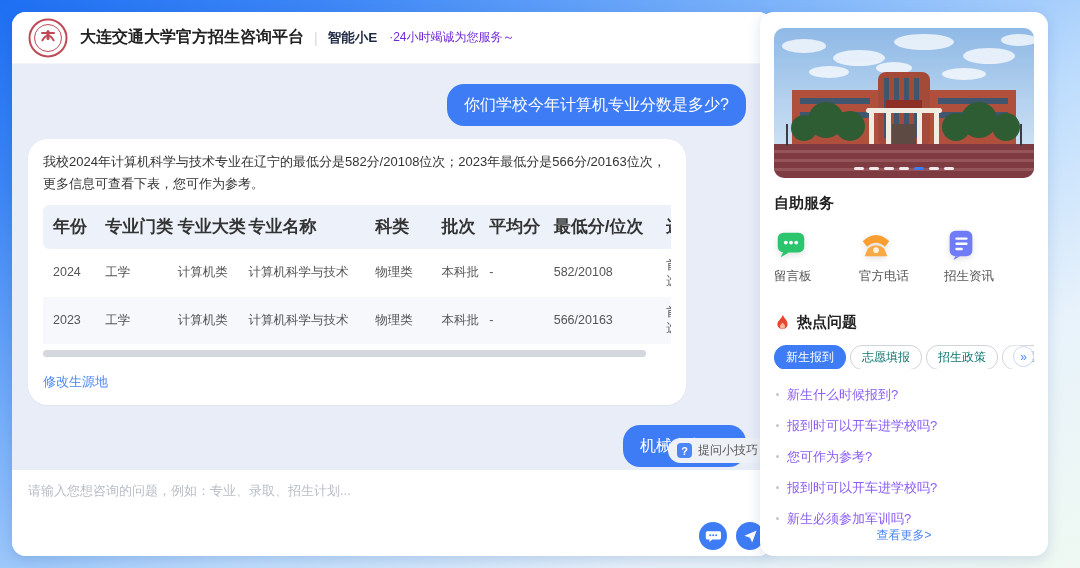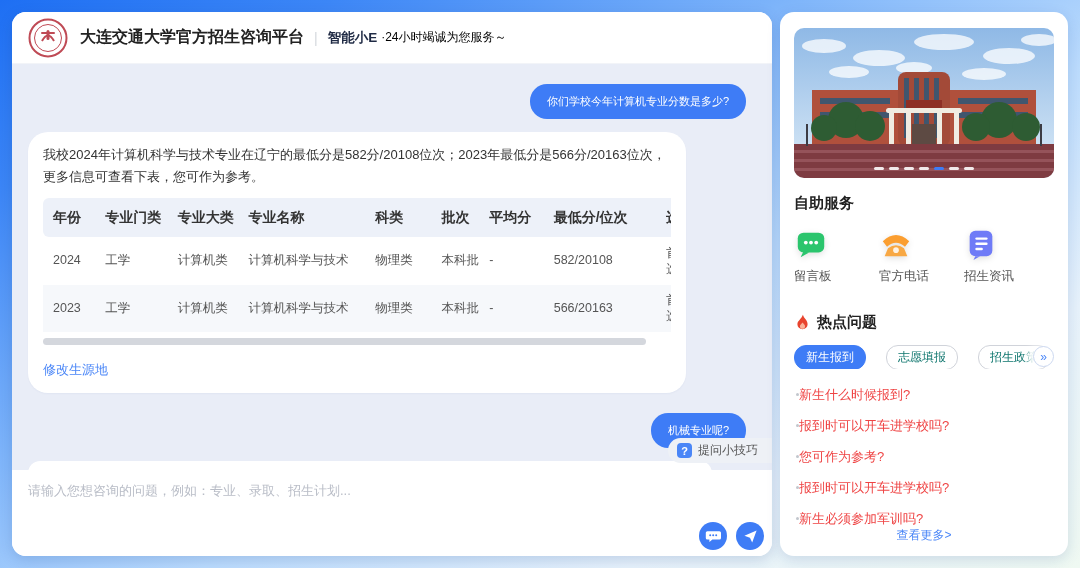--- a/index.html
+++ b/index.html
@@ -11,34 +11,34 @@
   
   .main-panel { position:absolute; left:12px; top:12px; width:760px; height:544px;
     border-radius:14px; background:#fff; overflow:hidden; display:flex; flex-direction:column;
     box-shadow:0 4px 14px rgba(20,60,140,.18); }
   .app-header { flex:none; height:52px; background:#fff; display:flex; align-items:center;
     padding:0 16px; border-bottom:1px solid #f2f4f8; }
   .logo { width:40px; height:40px; flex:none; margin-right:12px; }
   .app-title { font-size:16px; font-weight:bold; color:#222;font-family:Liberation Mono, monospace; }
   .title-sep { color:#d4d7dd; margin:0 10px; font-size:14px; }
   .assistant-name { font-size:13.5px; font-weight:bold; color:#1f2a44; }
-  .tagline { font-size:12px; color:#000000; margin-left:4px; }
+  .tagline { font-size:12px; color:#6d28d9; margin-left:12px; }
 
   .chat-body { flex:1; background:#e9edf7; position:relative; padding:10px 16px; overflow:hidden; }
   .msg-user { width:max-content; max-width:70%; margin:10px 10px 0 auto; background:#3e7cf6; color:#fff;
-    font-size:11px; padding:10px 17px; border-radius:17px; line-height:1.4; }
+    font-size:16px; padding:10px 17px; border-radius:17px; line-height:1.4; }
   .msg-user.second { margin-top:20px; }
   .bot-card { margin-top:13px; background:#fff; border-radius:20px; padding:12px 15px;
     font-size:13px; color:#333; line-height:1.7; box-shadow:0 1px 2px rgba(30,60,120,.04); }
   .bot-card.first { width:658px; }
   .bot-card.second { width:684px; line-height:1.85; }
 
   .table-clip { margin-top:9px; overflow:hidden; width:100%; }
   table.score-table { border-collapse:collapse; table-layout:fixed; width:648px; }
-  .score-table th { background:#edf1f9; font-size:14px; font-weight:bold; color:#333;
+  .score-table th { background:#edf1f9; font-size:17px; font-weight:bold; color:#333;
     text-align:left; padding:8px 4px; white-space:nowrap; }
   .score-table th:first-child { border-radius:6px 0 0 6px; padding-left:10px; }
   .score-table td { font-size:12.5px; color:#555; padding:13px 4px; white-space:nowrap; }
   .score-table td:first-child { padding-left:10px; }
   .score-table tr.alt td { background:#f6f8fb; }
   .col-year{width:56px}.col-cat{width:70px}.col-class{width:68px}.col-major{width:122px}
   .col-subj{width:64px}.col-batch{width:46px}.col-avg{width:62px}.col-min{width:110px}
   .col-sel{width:26px}
   .score-table td.sel, .score-table th.sel { white-space:normal; line-height:1.3; padding:6px 2px; }
   .hscrollbar { height:7px; width:96%; background:#d4d7dd; border-radius:4px; margin:6px auto 0 0; }
@@ -51,47 +51,47 @@
 
   .composer { flex:none; height:86px; background:#fff; position:relative; padding:12px 16px 0; }
   .composer textarea { width:100%; height:46px; border:none; outline:none; resize:none;
     font-family:inherit; font-size:13px; color:#333; background:transparent; }
   .composer textarea::placeholder { color:#b9bdc7; }
   .composer-btns { position:absolute; right:8px; bottom:6px; display:flex; gap:9px; }
   .cbtn { width:28px; height:28px; border-radius:50%; background:#3e7cf6; display:flex;
     align-items:center; justify-content:center; cursor:pointer; border:none; }
 
   
-  .sidebar { position:absolute; left:780px; top:12px; width:288px; height:544px; background:#fff;
+  .sidebar { position:absolute; left:760px; top:12px; width:288px; height:544px; background:#fff;
     border-radius:14px; padding:16px 14px; box-shadow:0 4px 14px rgba(20,60,140,.15); }
   .carousel { position:relative; width:260px; height:150px; border-radius:10px; overflow:hidden; }
   .carousel svg { display:block; }
   .dots { position:absolute; left:0; right:0; bottom:8px; display:flex; gap:5px; justify-content:center; }
   .dot { width:10px; height:3px; border-radius:2px; background:rgba(255,255,255,.88); cursor:pointer; }
   .dot.active { background:#3e7cf6; }
 
   .section-title { font-size:15px; font-weight:bold; color:#222; }
   .self-service-title { margin-top:16px; }
   .service-row { display:flex; gap:15px; margin-top:14px; }
   .service-item { width:70px; display:flex; flex-direction:column; align-items:flex-start; cursor:pointer; }
   .service-item .label { margin-top:7px; font-size:12.5px; color:#555; }
   .svc-icon { filter:drop-shadow(0 2px 3px rgba(0,0,0,.12)); }
 
   .hot-header { display:flex; align-items:center; gap:6px; margin-top:28px; }
-  .tags-row { position:relative; display:flex; align-items:center; gap:20px; margin-top:13px;
+  .tags-row { position:relative; display:flex; align-items:center; gap:4px; margin-top:13px;
     overflow:hidden; width:100%; height:24px; }
   .tag { flex:none; font-size:12px; border-radius:12px; padding:3px 11px; white-space:nowrap; cursor:pointer;
     background:#fff; border:1px solid #d0d3da; color:#0f766e; }
   .tag.active { background:#3e7cf6; border-color:#3e7cf6; color:#fff; }
   .tags-more { position:absolute; right:0; top:1px; width:21px; height:21px; border-radius:50%;
     background:#fff; border:1px solid #ccd8f0; color:#4a86f7; font-size:12px; display:flex;
     align-items:center; justify-content:center; cursor:pointer; box-shadow:-6px 0 6px #fff; }
 
   .q-list { margin-top:10px; }
-  .q-item { display:flex; align-items:center; padding:6.5px 2px; font-size:13px; color:#ef4444; cursor:pointer; }
+  .q-item { display:flex; align-items:center; gap:8px; padding:6.5px 2px; font-size:13px; color:#8b5cf6; cursor:pointer; }
   .bullet { width:3px; height:3px; border-radius:50%; background:#c2c6cd; flex:none; }
   .more-link { position:absolute; left:0; right:0; bottom:12px; text-align:center;
     color:#4a86f7; font-size:12px; cursor:pointer; }
 </style>
 </head>
 <body>
 
 <div class="page">
 
   <div class="main-panel">

